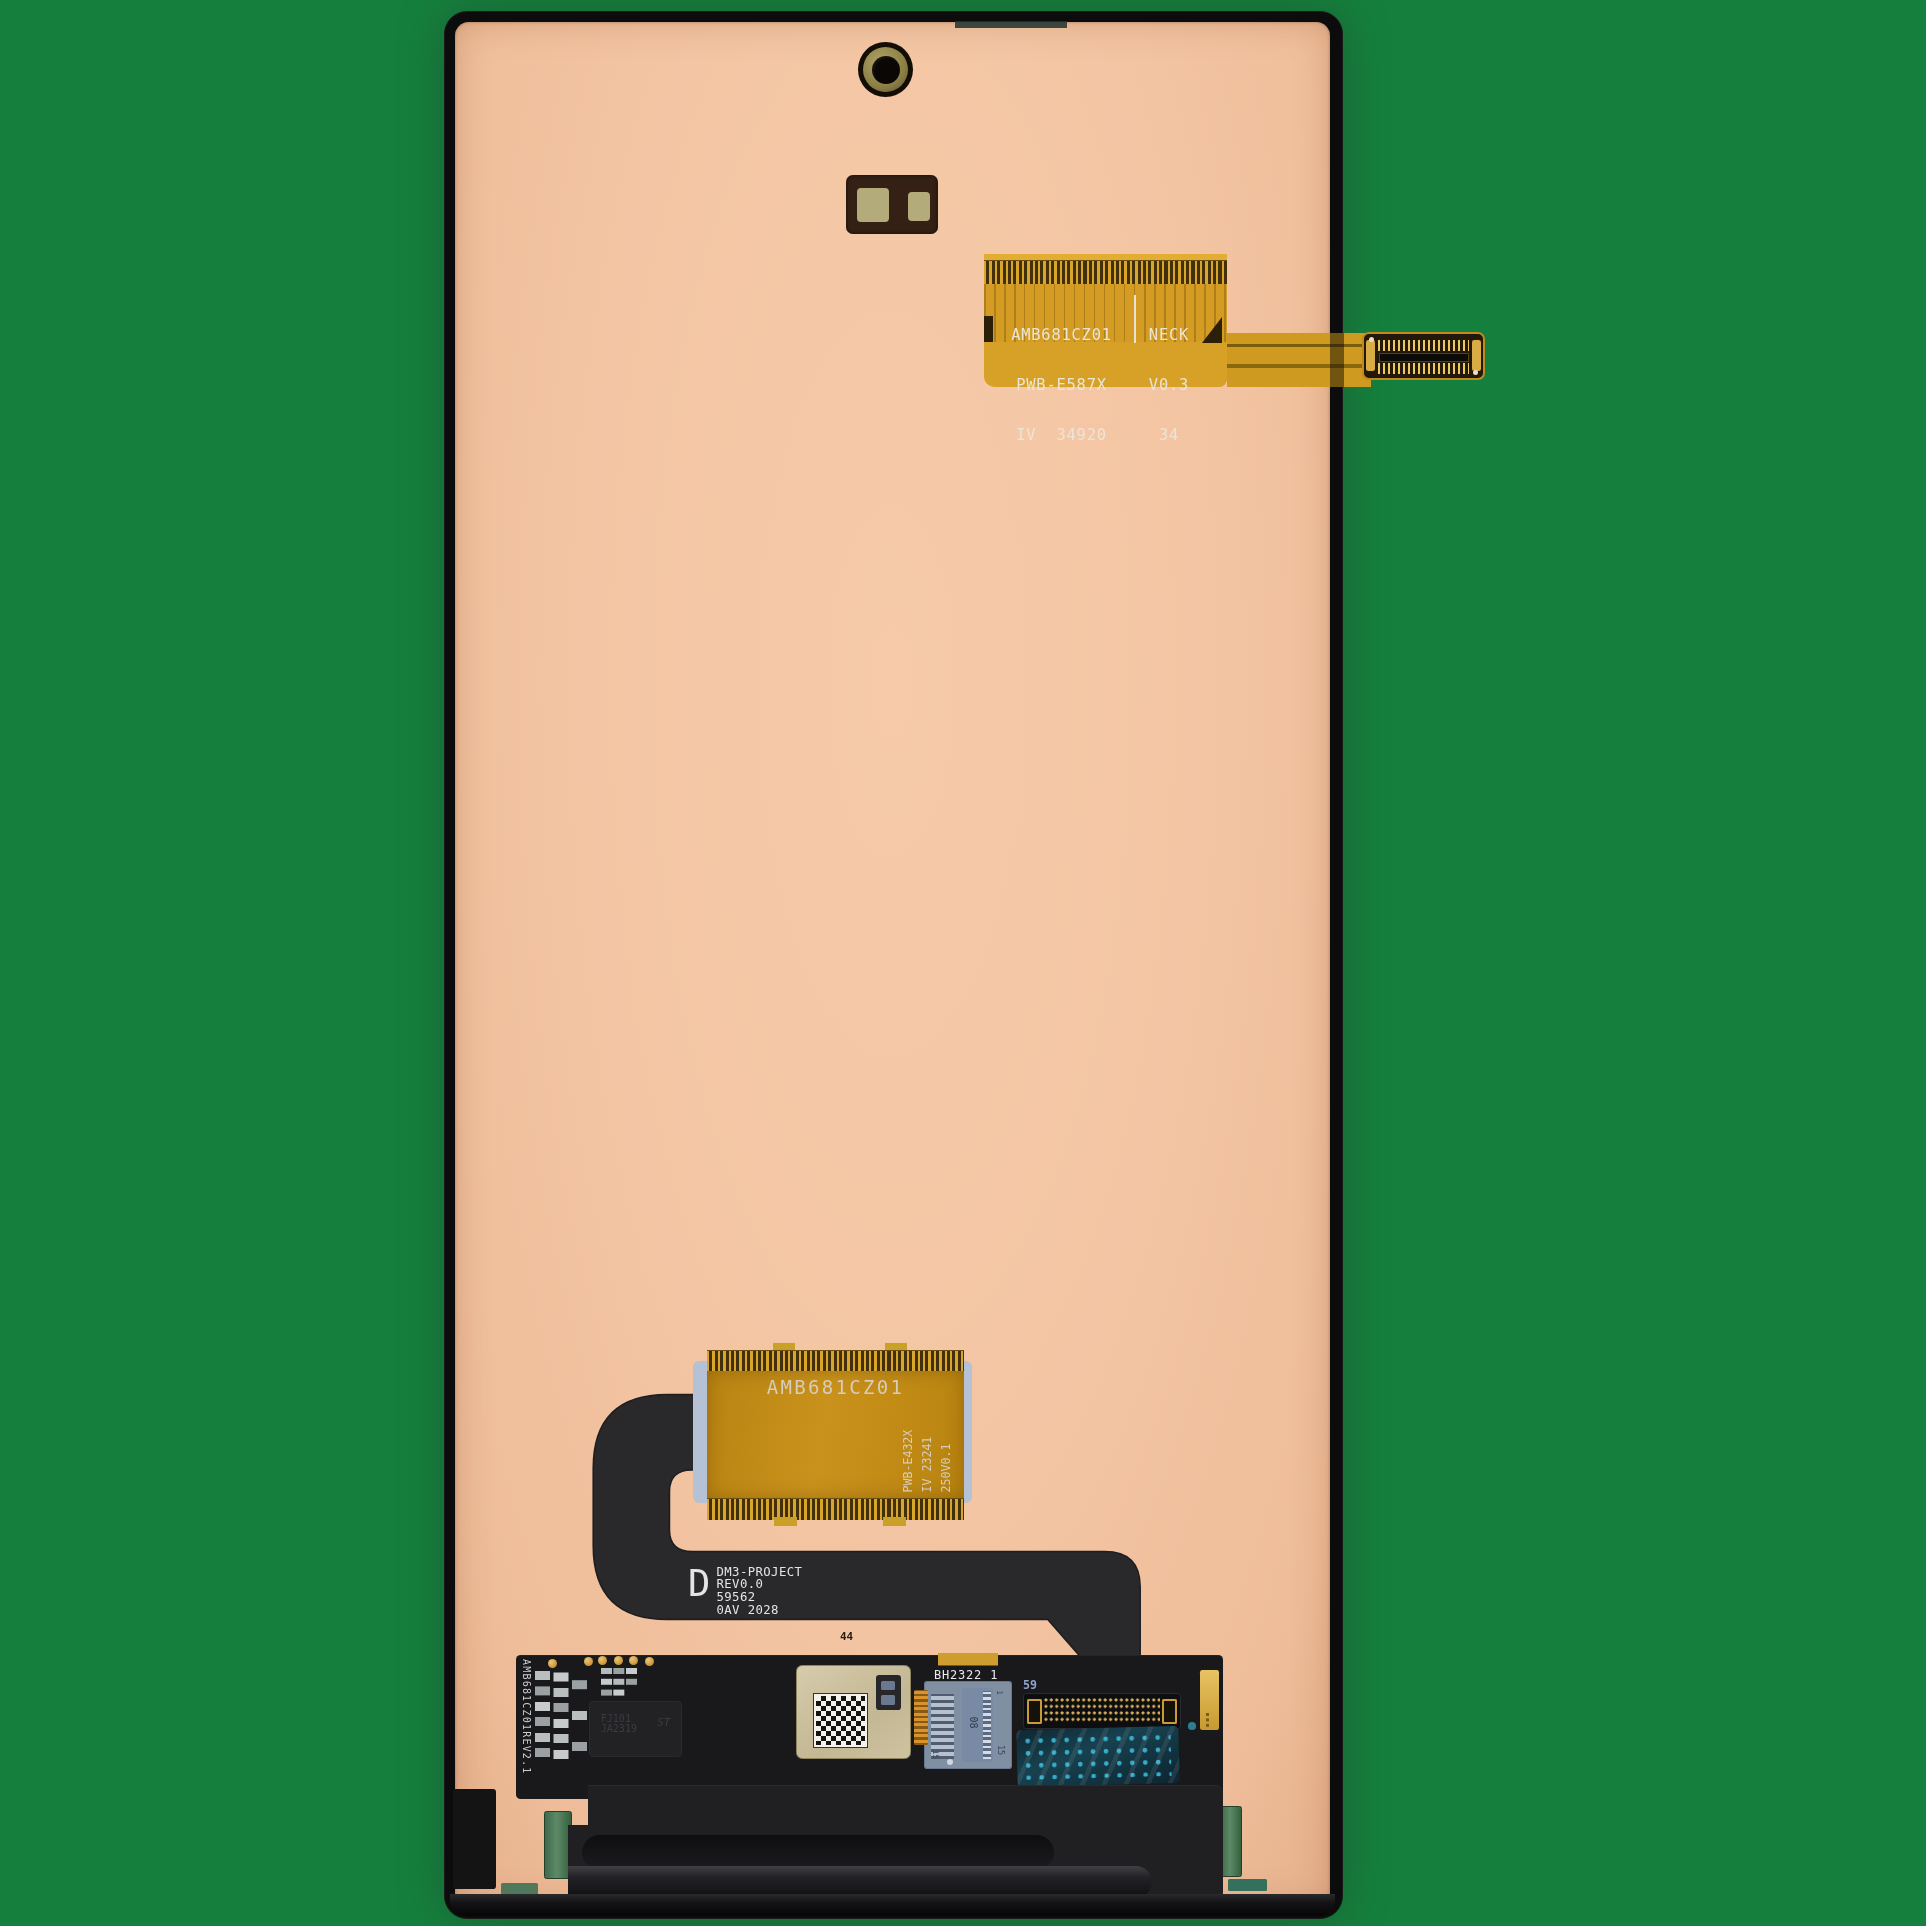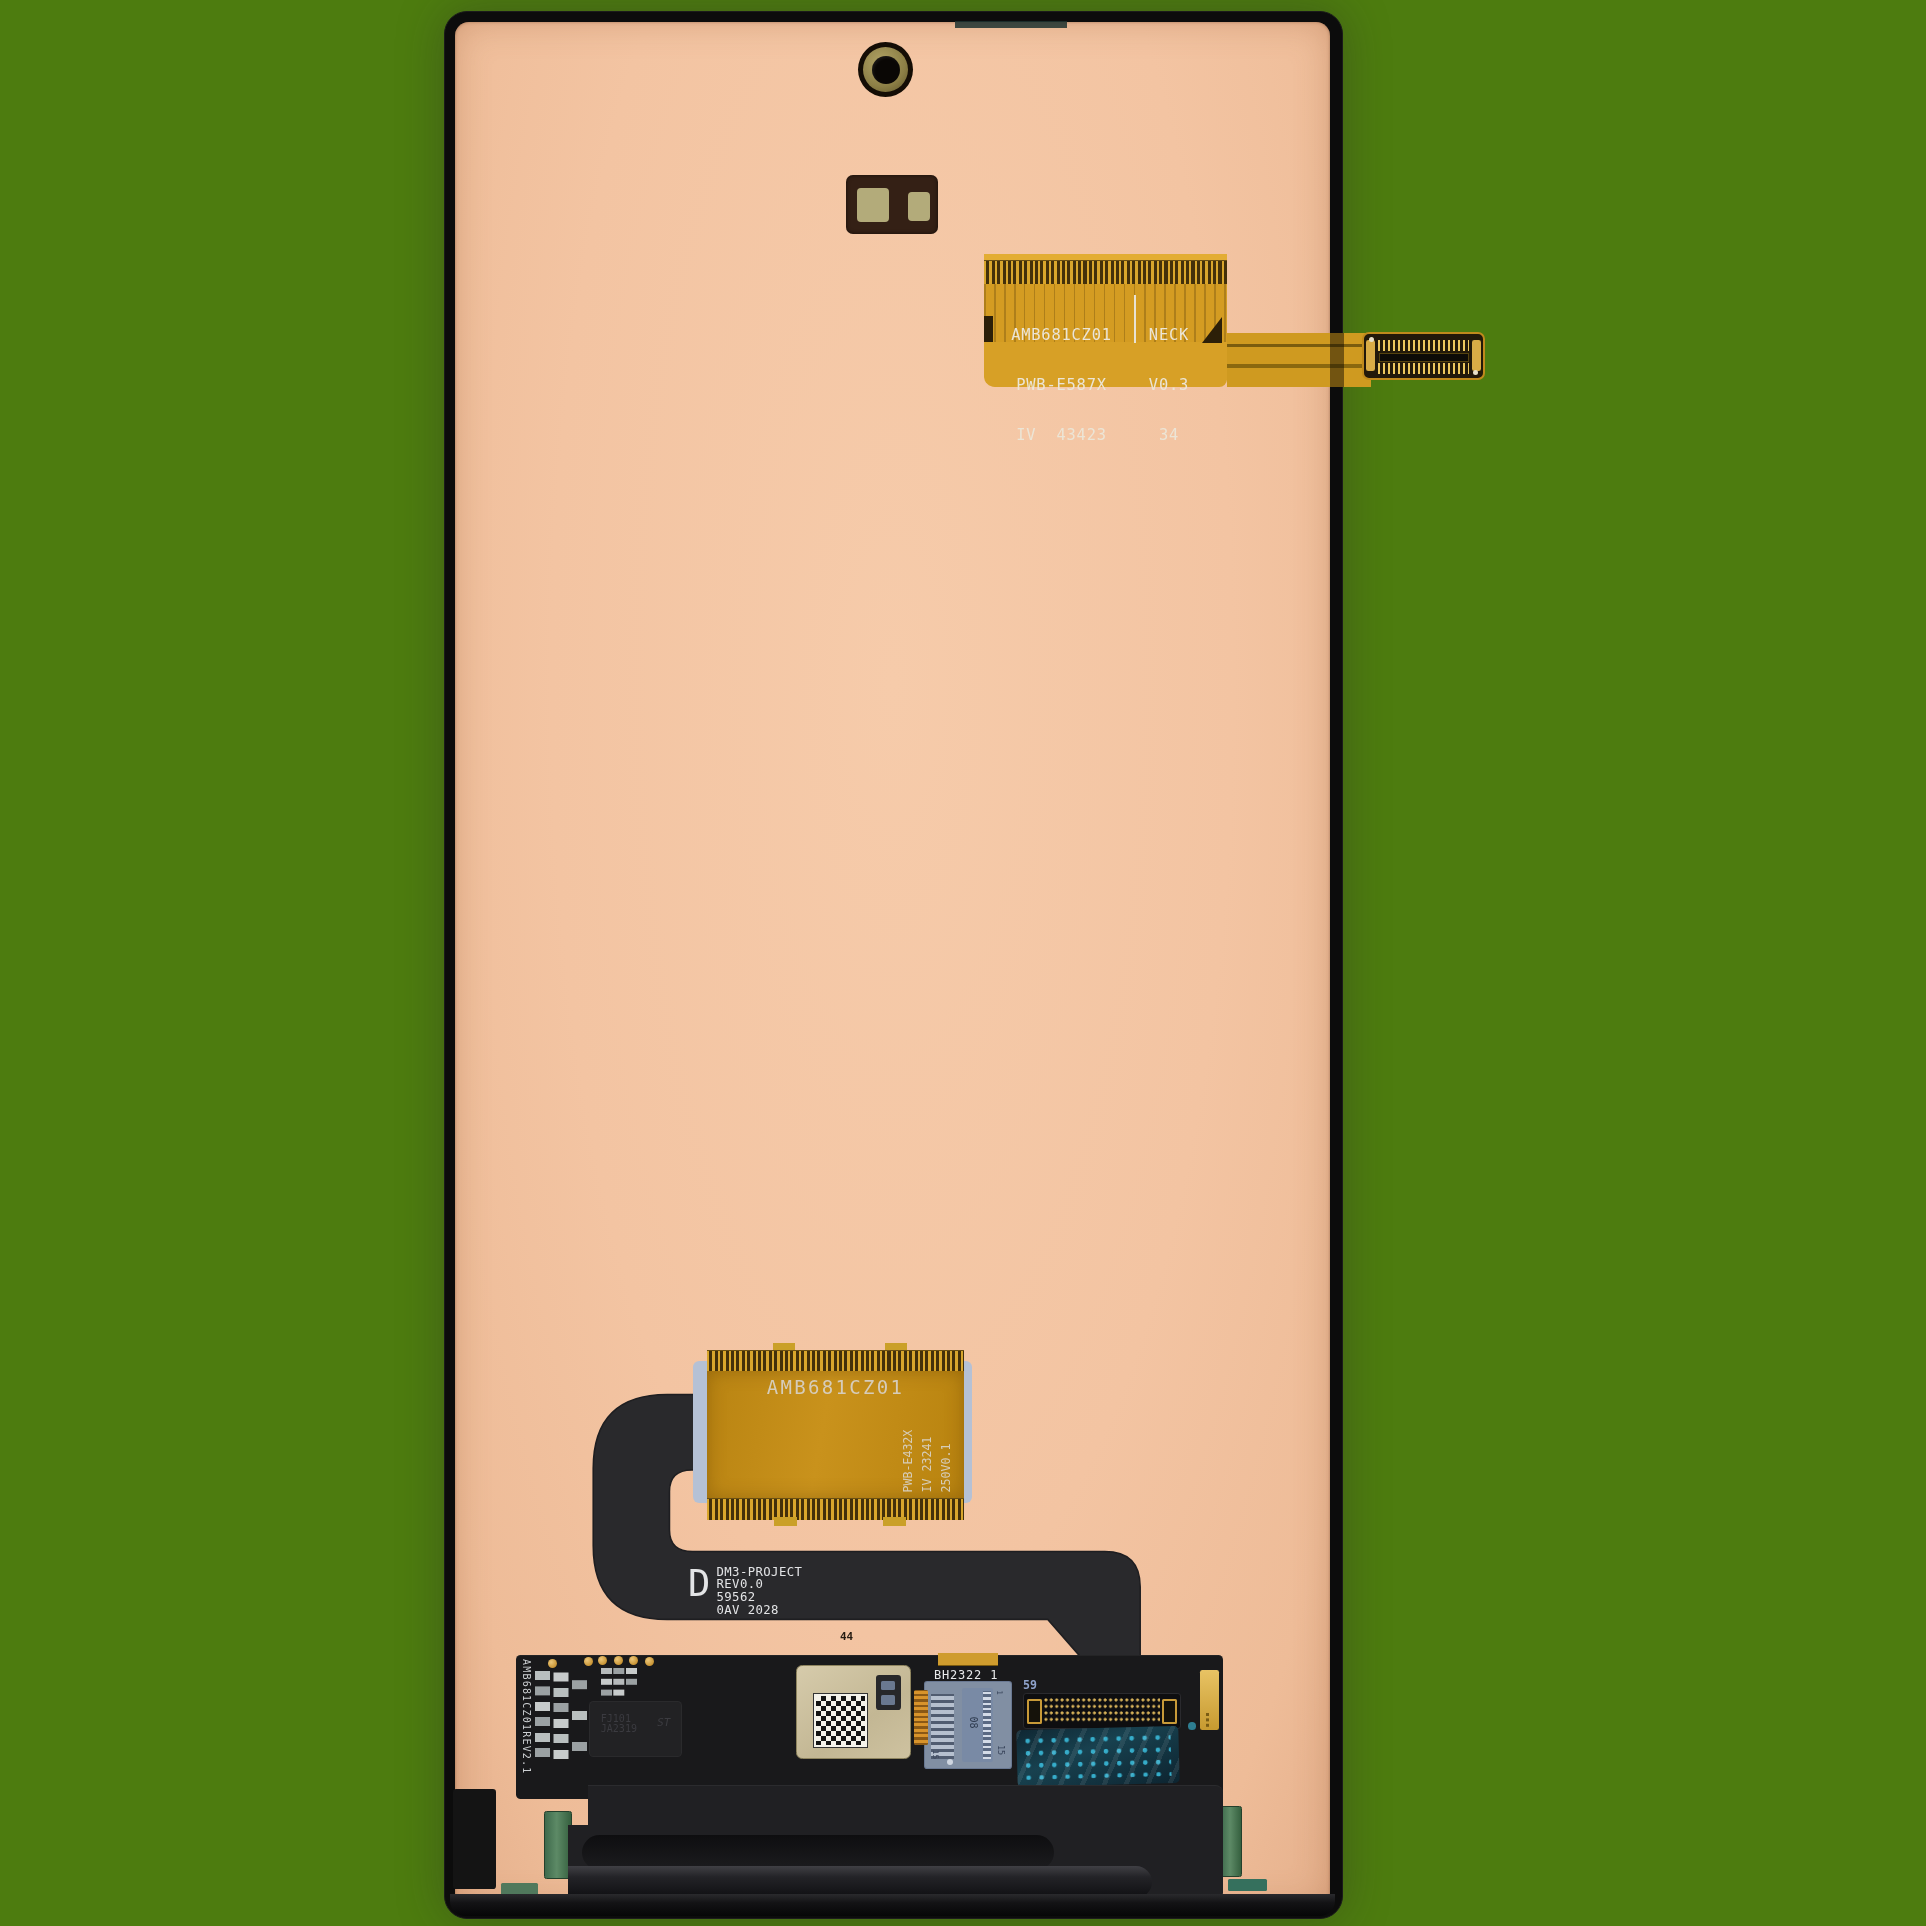--- a/index.html
+++ b/index.html
@@ -1,16 +1,16 @@
 <!DOCTYPE html>
 <html style="font-size:12.3px"><head>
 <meta charset="utf-8">
 <style>
   html,body{margin:0;padding:0;background:#000;}
-  #stage{position:relative;width:1926px;height:1926px;background:#4d7c0f;overflow:hidden;
+  #stage{position:relative;width:1926px;height:1926px;background:#15803d;overflow:hidden;
          font-family:"DejaVu Sans Mono", monospace;}
   .abs{position:absolute;}
   .ribbed{background:repeating-linear-gradient(90deg,#d9a62c 0 2.3px,#43300a 2.3px 5.4px);border-top:0.8px solid #6a4f12;}
   .txt-flex{color:#ece5d6;font-size:15.4px;line-height:16.6px;letter-spacing:0.8px;white-space:pre;}
   .greenstrip{background:linear-gradient(90deg,#3e6a4c,#5d8a66 45%,#35603f);border:0.8px solid #24402c;border-radius:2.3px;}
   .goldpad{border-radius:50%;background:radial-gradient(circle at 35% 35%, #ecc77a, #c89434 70%, #8a5f14);}
   svg{display:block}
 </style>
 </head>
 <body>
@@ -41,21 +41,21 @@
   <div class="abs ribbed" style="left:984px;top:260px;width:243px;height:24px;"></div>
   <div class="abs" style="left:984px;top:284px;width:243px;height:59px;background:#d49c22;
               background-image:repeating-linear-gradient(90deg, rgba(60,40,5,.25) 0 1.5px, rgba(0,0,0,0) 1.5px 10px);"></div>
   <div class="abs" style="left:984px;top:342px;width:243px;height:45px;background:#d7a026;border-radius:0 0 7.7px 10.8px;"></div>
   <div class="abs" style="left:984px;top:316px;width:9.2px;height:26px;background:#2c1f08;"></div>
   <div class="abs" style="left:1202px;top:317px;width:20px;height:26px;background:#2c1f08;clip-path:polygon(100% 0,100% 100%,0 100%);"></div>
 
   <div class="abs txt-flex" style="left:990px;top:294px;width:143px;text-align:center;">
     <div>AMB681CZ01</div>
     <div>PWB-E587X</div>
-    <div>IV  43423</div>
+    <div>IV  34920</div>
   </div>
   <div class="abs" style="left:1134px;top:295px;width:1.5px;height:48px;background:#e8e2d4;"></div>
   <div class="abs txt-flex" style="left:1139px;top:294px;width:60px;text-align:center;">
     <div>NECK</div>
     <div>V0.3</div>
     <div>34</div>
   </div>
 
   <div class="abs" style="left:1227px;top:333px;width:144px;height:54px;
               background:linear-gradient(#cf9a20 0 10.8px, #7a5c0e 10.8px 14px, #cf9a20 14px 31px, #8a680f 31px 35px, #cf9a20 35px 54px);"></div>

